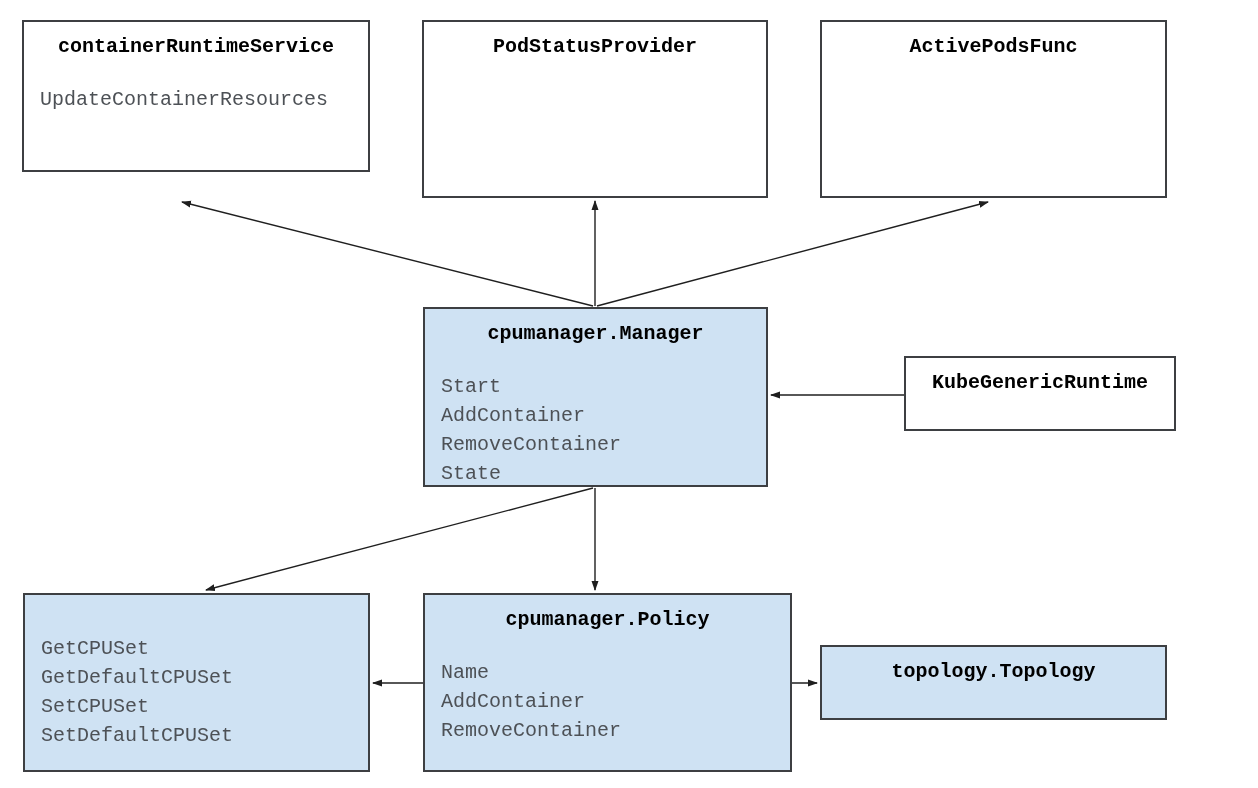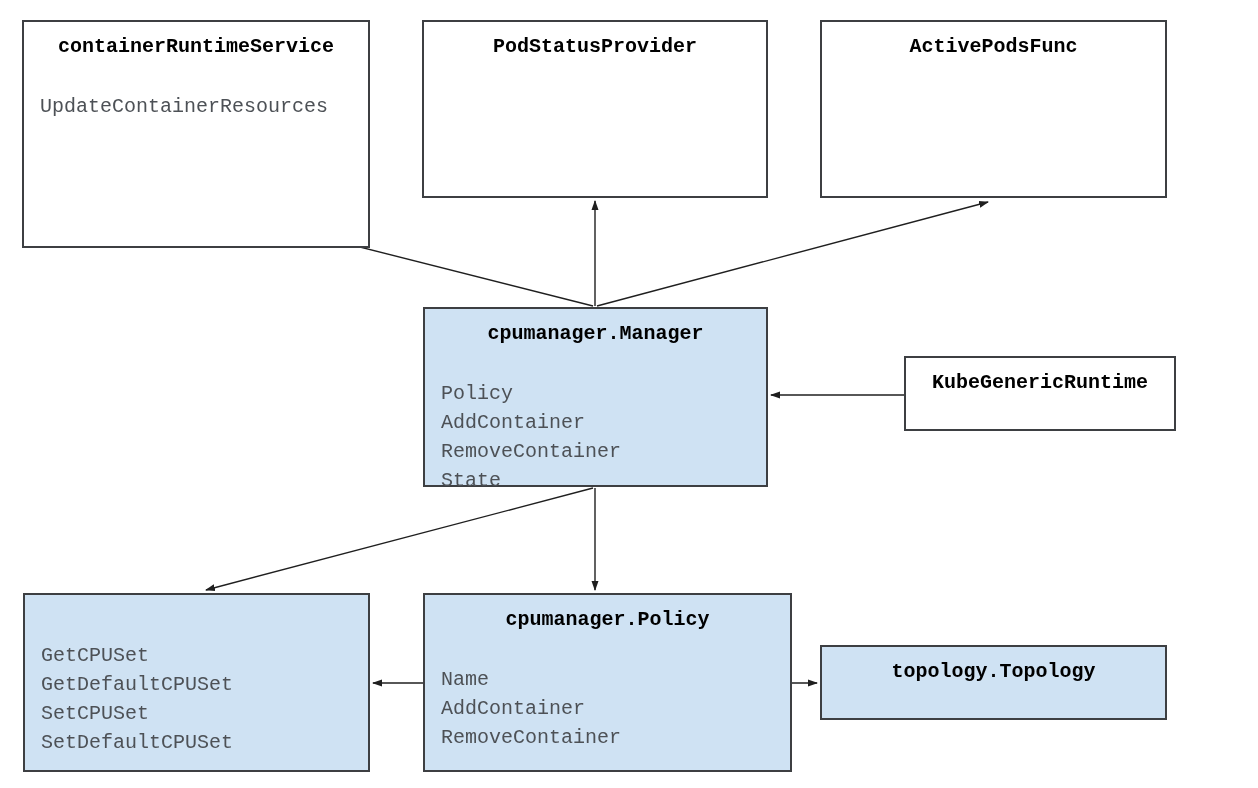--- a/index.html
+++ b/index.html
@@ -26,30 +26,30 @@
   .box-title {
     text-align: center;
     font-weight: bold;
     font-size: 20px;
     line-height: 24px;
     color: #000000;
     letter-spacing: 0px;
     white-space: nowrap;
   }
   .methods {
-    margin-top: 33px;
+    margin-top: 26px;
   }
   .method {
     font-size: 20px;
     line-height: 29px;
     color: #4d5156;
     white-space: nowrap;
   }
   
-  #box-container-runtime-service { left: 22px;  top: 20px;  width: 348px; height: 228px; }
+  #box-container-runtime-service { left: 22px;  top: 20px;  width: 348px; height: 152px; }
   #box-pod-status-provider       { left: 422px; top: 20px;  width: 346px; height: 178px; }
   #box-active-pods-func          { left: 820px; top: 20px;  width: 347px; height: 178px; }
   #box-cpumanager-manager        { left: 423px; top: 307px; width: 345px; height: 180px; }
   #box-kube-generic-runtime      { left: 904px; top: 356px; width: 272px; height: 75px; }
   #box-state-state               { left: 23px;  top: 593px; width: 347px; height: 179px; }
   #box-cpumanager-policy         { left: 423px; top: 593px; width: 369px; height: 179px; }
   #box-topology-topology         { left: 820px; top: 645px; width: 347px; height: 75px; }
 
   #edges {
     position: absolute;
@@ -95,21 +95,21 @@
     <div class="box-title">PodStatusProvider</div>
   </div>
 
   <div class="box white" id="box-active-pods-func">
     <div class="box-title">ActivePodsFunc</div>
   </div>
 
   <div class="box blue" id="box-cpumanager-manager">
     <div class="box-title">cpumanager.Manager</div>
     <div class="methods">
-      <div class="method">Policy</div>
+      <div class="method">Start</div>
       <div class="method">AddContainer</div>
       <div class="method">RemoveContainer</div>
       <div class="method">State</div>
     </div>
   </div>
 
   <div class="box white" id="box-kube-generic-runtime">
     <div class="box-title">KubeGenericRuntime</div>
   </div>
 

